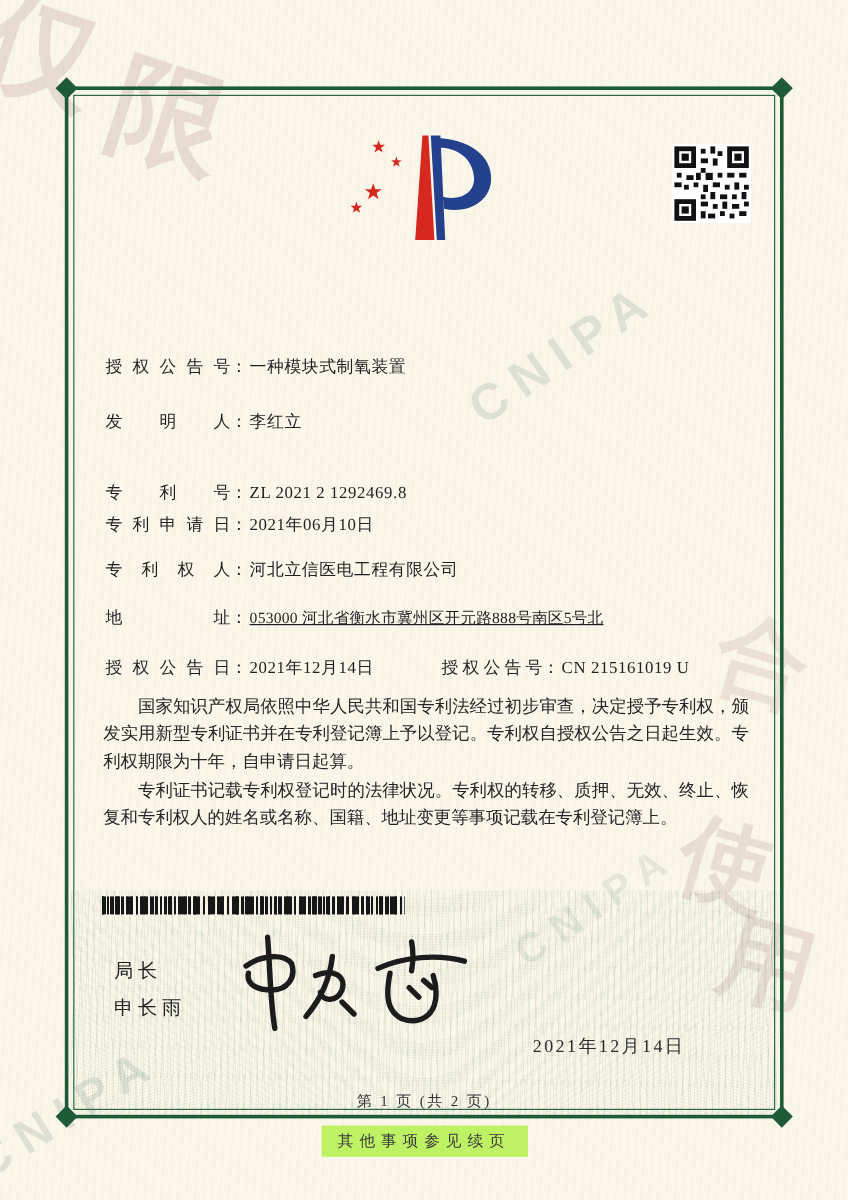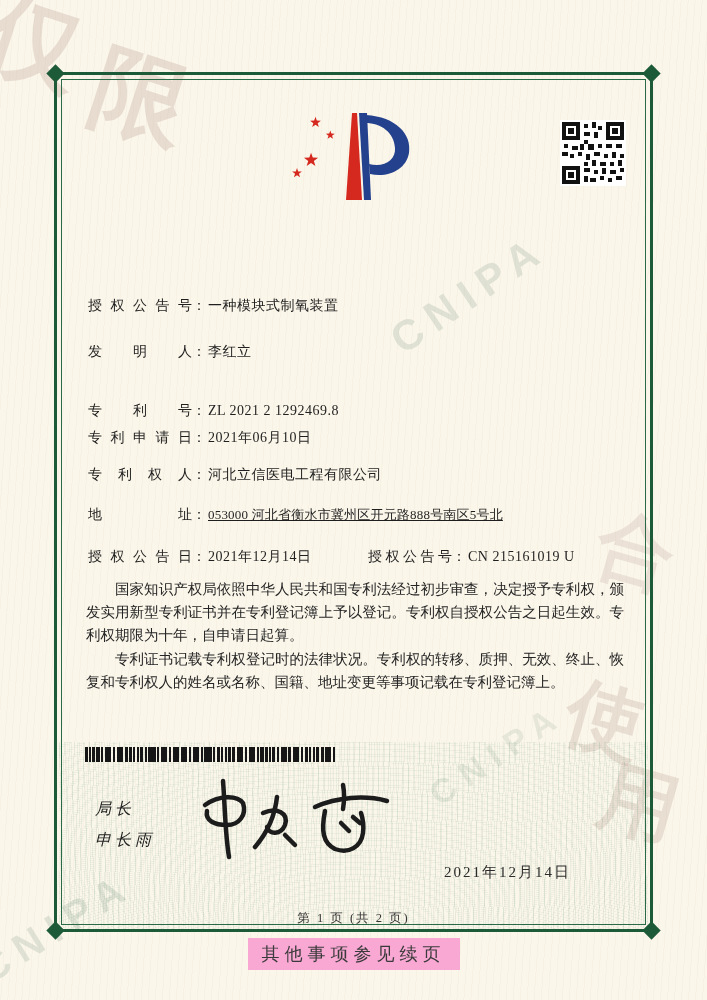--- a/index.html
+++ b/index.html
@@ -89,30 +89,30 @@
 
   .barcode {
     position:absolute; left:85px; top:747px; width:252px; height:15px;
     background:
       repeating-linear-gradient(90deg,#161616 0 2px,transparent 2px 4px),
       repeating-linear-gradient(90deg,#161616 0 1px,transparent 1px 7px),
       repeating-linear-gradient(90deg,#161616 0 3px,transparent 3px 11px);
   }
 
   .signblock { position:absolute; left:95px; top:799px; font-size:16px; letter-spacing:4px; color:#222; }
-  .signblock div { margin-bottom:10px;font-style:italic; }
+  .signblock div { margin-bottom:10px; }
   .signature { position:absolute; left:185px; top:775px; width:230px; height:90px; }
 
   .issue-date { position:absolute; left:444px; top:863px; font-size:15px; letter-spacing:2px; color:#2b2b2b; }
 
   .pagination { position:absolute; left:0; top:910px; width:100%; text-align:center; font-size:12.5px; letter-spacing:2px; color:#333; }
 
   .footer-note {
     position:absolute; left:50%; top:938px; transform:translateX(-50%);
-    background:#f9a8d4; padding:4px 14px; font-size:18px; letter-spacing:5px; color:#3a3a3a;
+    background:#bef264; padding:4px 14px; font-size:13px; letter-spacing:5px; color:#3a3a3a;
   }
 </style>
 </head>
 <body>
 
 <div class="paper">
 
   <span class="wm wm-cn wm1">仅</span>
   <span class="wm wm-cn wm2">限</span>
   <span class="wm wm-en wm3">CNIPA</span>

